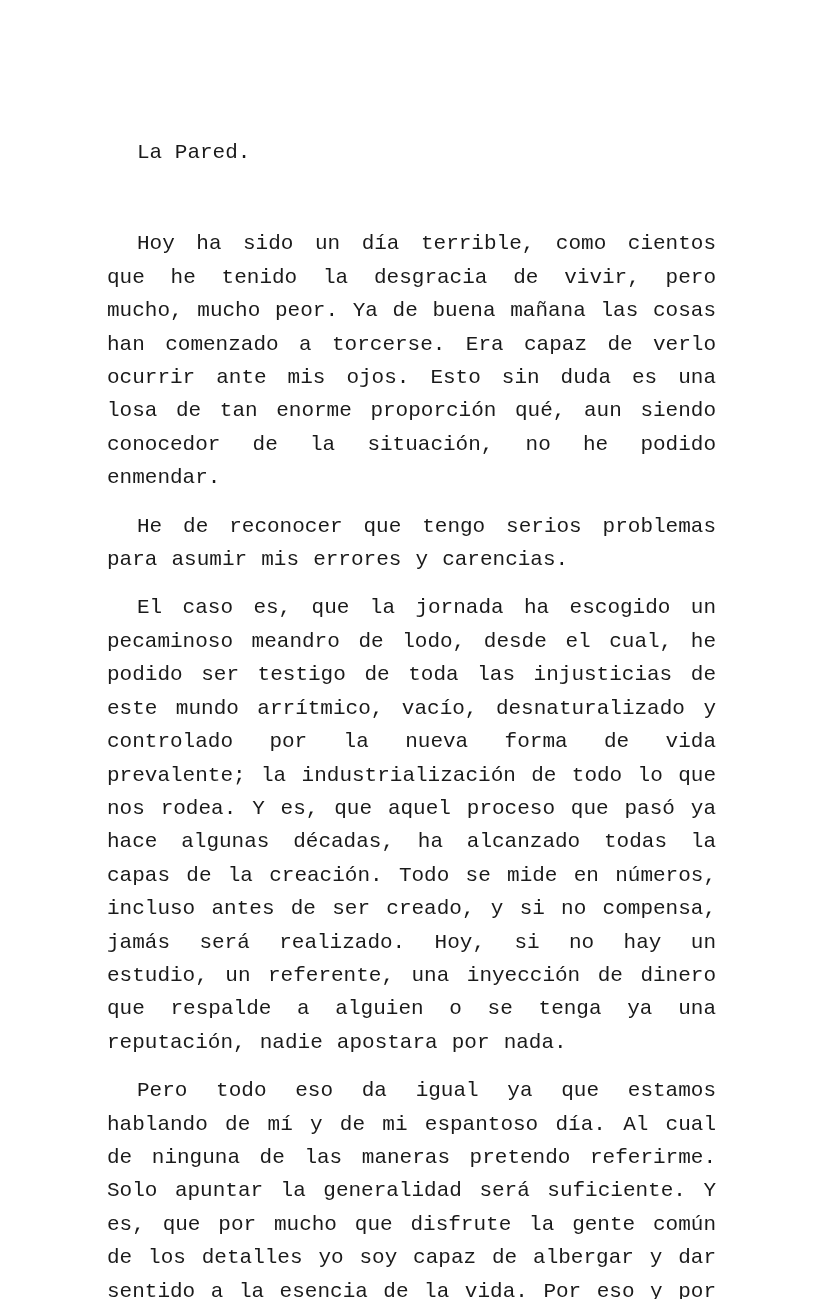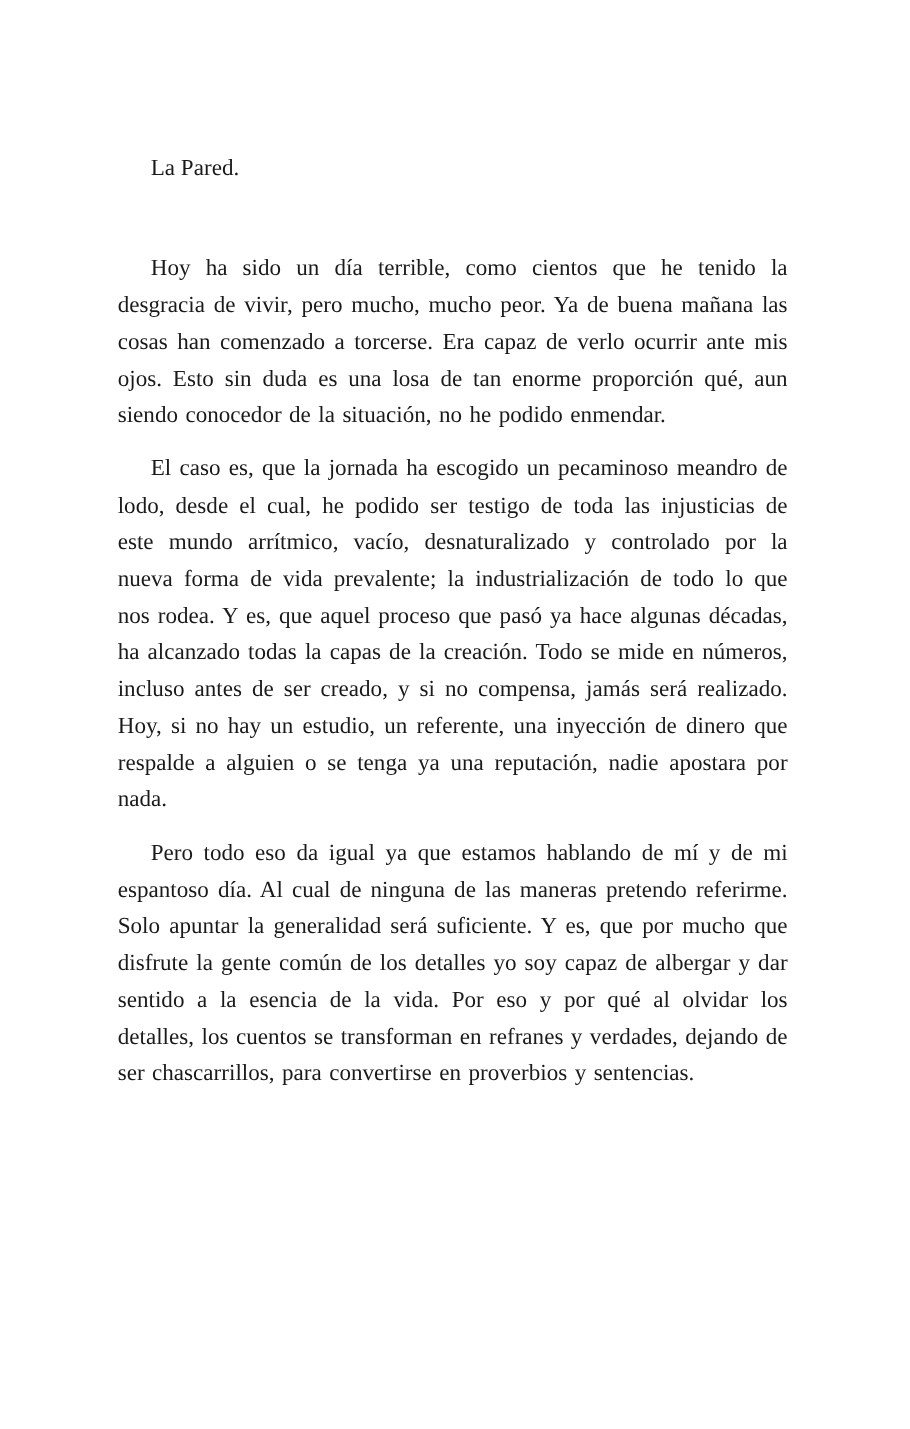--- a/index.html
+++ b/index.html
@@ -10,21 +10,21 @@
     width: 827px;
     height: 1299px;
     background: #ffffff;
     overflow: hidden;
   }
   .page {
     position: relative;
     width: 827px;
     height: 1299px;
     background: #ffffff;
-    font-family: Liberation Serif, serif;
+    font-family: Liberation Mono, monospace;
     color: #1a1a1a;
   }
   .text-block {
     position: absolute;
     left: 107px;
     top: 136px;
     width: 609px;
     font-size: 21px;
     line-height: 33.4px;
     text-align: justify;
@@ -44,16 +44,17 @@
     margin-bottom: 0;
   }
 </style>
 </head>
 <body>
 
 <div class="page">
   <div class="text-block">
     <p class="page-title">La Pared.</p>
     <p class="para">Hoy ha sido un día terrible, como cientos que he tenido la desgracia de vivir, pero mucho, mucho peor. Ya de buena mañana las cosas han comenzado a torcerse. Era capaz de verlo ocurrir ante mis ojos. Esto sin duda es una losa de tan enorme proporción qué, aun siendo conocedor de la situación, no he podido enmendar.</p>
+    <p class="para">He de reconocer que tengo serios problemas para asumir mis errores y carencias.</p>
     <p class="para">El caso es, que la jornada ha escogido un pecaminoso meandro de lodo, desde el cual, he podido ser testigo de toda las injusticias de este mundo arrítmico, vacío, desnaturalizado y controlado por la nueva forma de vida prevalente; la industrialización de todo lo que nos rodea. Y es, que aquel proceso que pasó ya hace algunas décadas, ha alcanzado todas la capas de la creación. Todo se mide en números, incluso antes de ser creado, y si no compensa, jamás será realizado. Hoy, si no hay un estudio, un referente, una inyección de dinero que respalde a alguien o se tenga ya una reputación, nadie apostara por nada.</p>
     <p class="para">Pero todo eso da igual ya que estamos hablando de mí y de mi espantoso día. Al cual de ninguna de las maneras pretendo referirme. Solo apuntar la generalidad será suficiente. Y es, que por mucho que disfrute la gente común de los detalles yo soy capaz de albergar y dar sentido a la esencia de la vida. Por eso y por qué al olvidar los detalles, los cuentos se transforman en refranes y verdades, dejando de ser chascarrillos, para convertirse en proverbios y sentencias.</p>
   </div>
 </div>
 
 </body></html>

